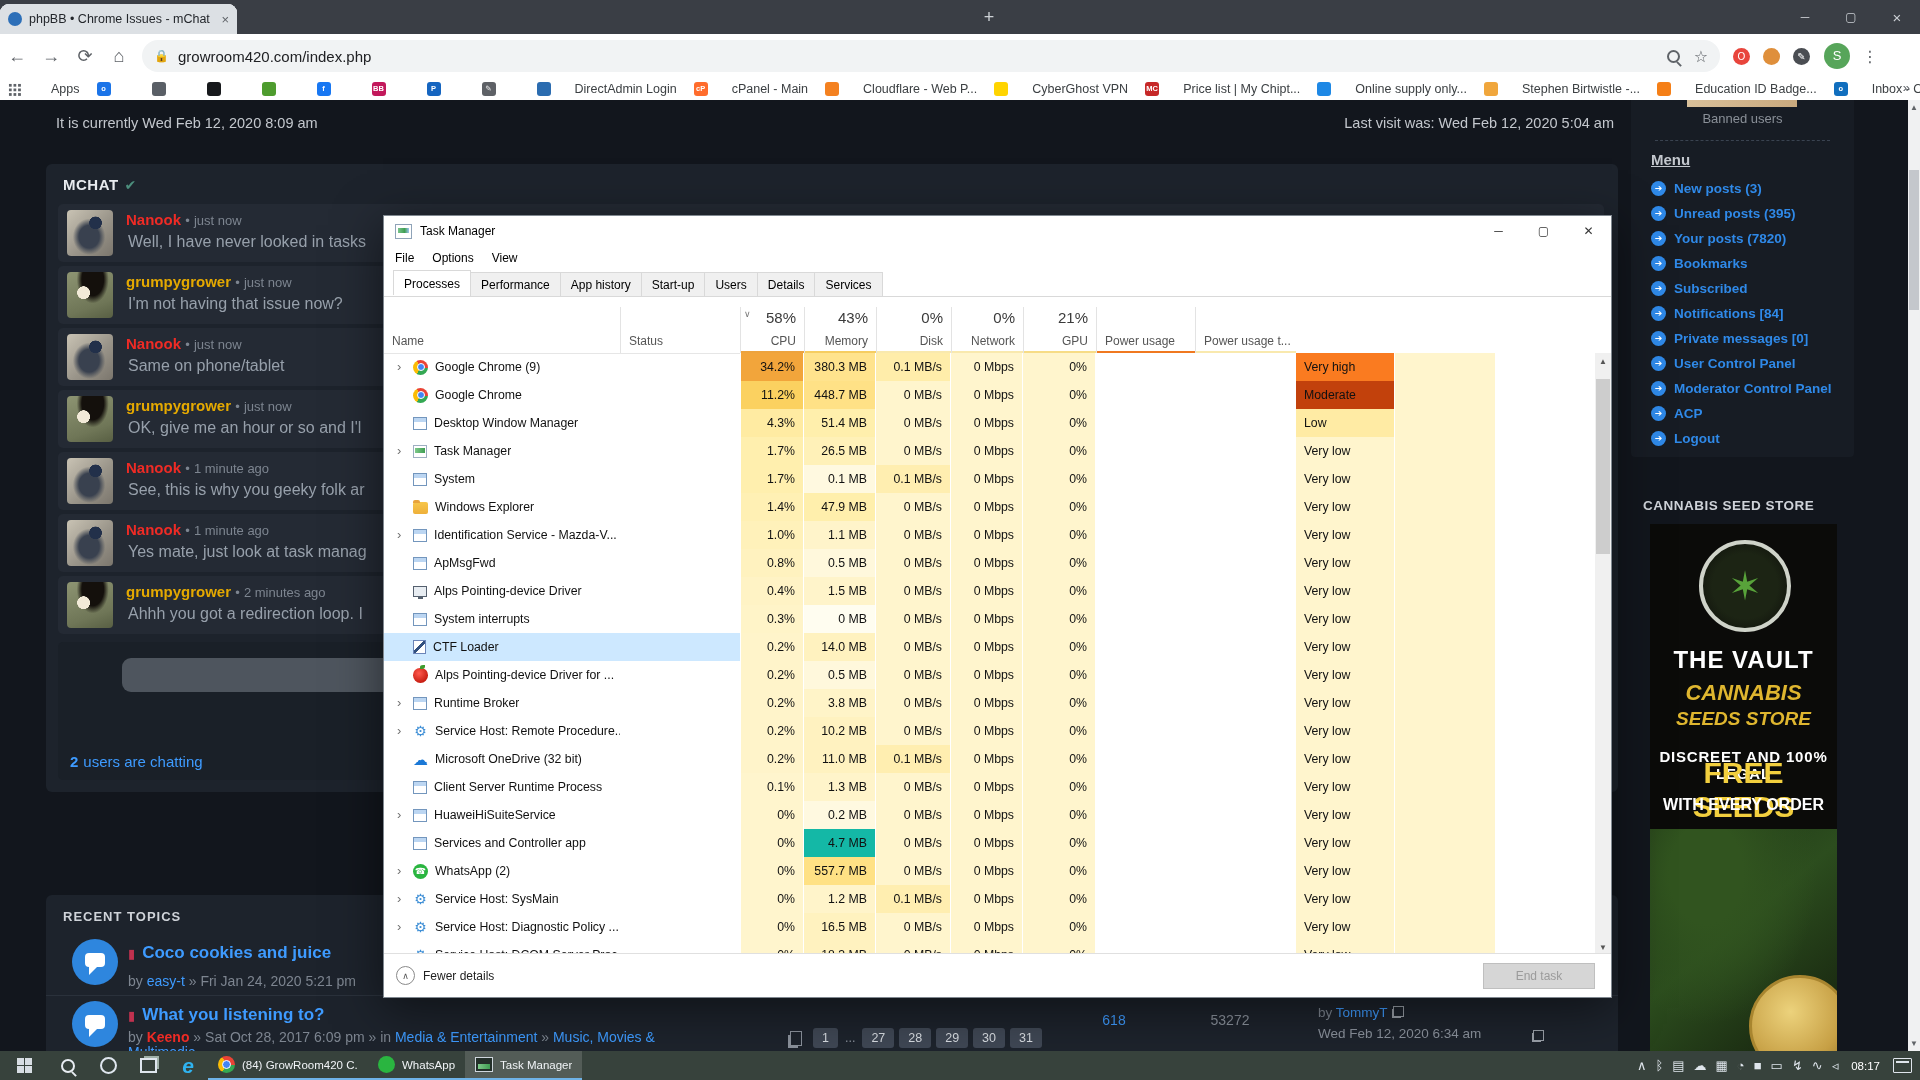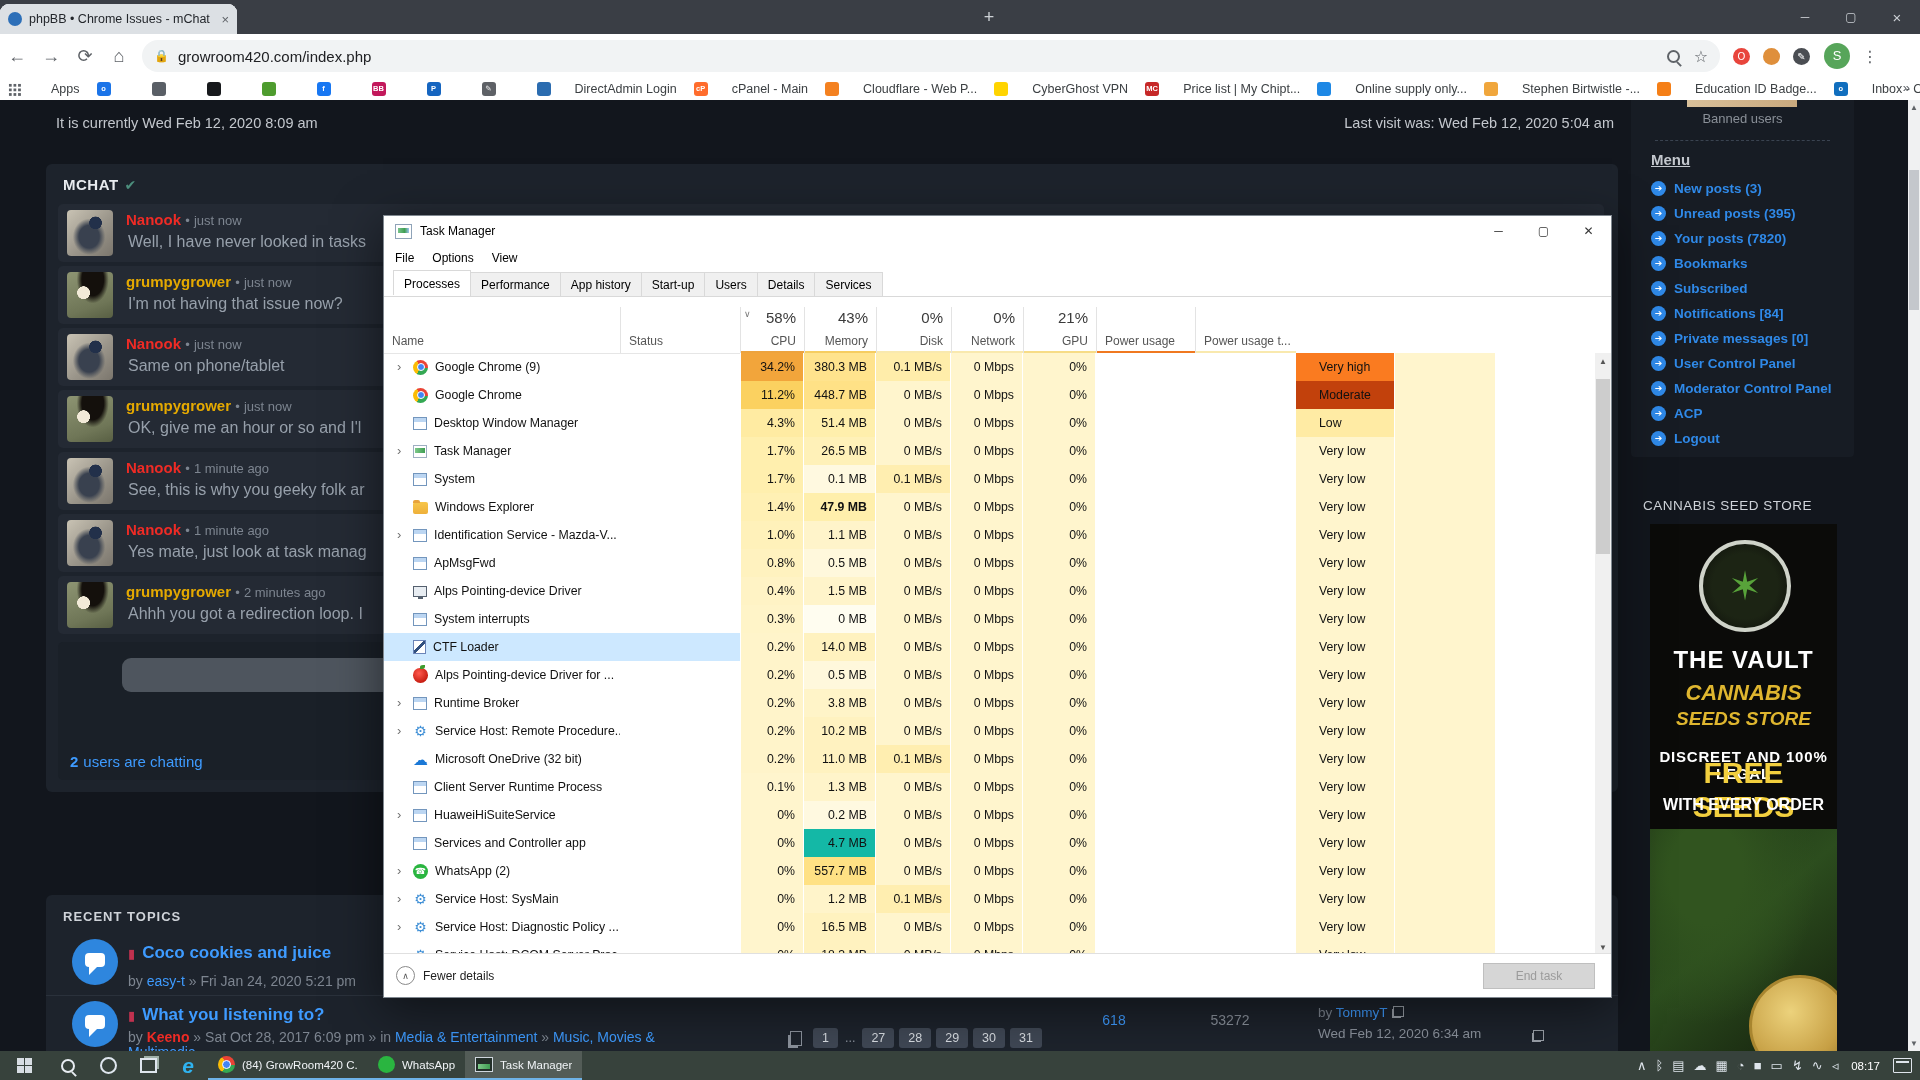--- a/index.html
+++ b/index.html
@@ -83,21 +83,21 @@
   
   #sidebar{position:absolute;left:1631px;top:-15px;width:223px;height:372px;background:#171c24;border-radius:4px}
   #banned-img{position:absolute;left:56px;top:0;width:110px;height:22px;background:linear-gradient(90deg,#d9c09a,#c9a97e)}
   #banned-cap{position:absolute;left:0;top:26px;width:100%;text-align:center;color:#8a9098;font-size:13px}
   #sb-dash{position:absolute;left:24px;right:24px;top:55px;border-top:1px dashed #3a4350}
   #menu-title{position:absolute;left:20px;top:66px;color:#c3c7cd;font-weight:bold;font-size:15px;text-decoration:underline}
   #menu-items{position:absolute;left:20px;top:96px}
   .mitem{display:flex;align-items:center;margin-bottom:10px}
   .mico{width:15px;height:15px;border-radius:50%;background:#2f89e8;color:#fff;font-size:9px;line-height:15px;text-align:center;flex:none;margin-right:8px}
   .mlabel{color:#2f89e8;font-weight:bold;font-size:13.5px;white-space:nowrap}
-  #seed-title{position:absolute;left:1643px;top:398px;color:#cfd3d9;font-weight:normal;font-size:13.5px;letter-spacing:.5px}
+  #seed-title{position:absolute;left:1643px;top:398px;color:#cfd3d9;font-weight:bold;font-size:13.5px;letter-spacing:.5px}
   #ad{position:absolute;left:1650px;top:424px;width:187px;height:527px;background:#0b0b09;overflow:hidden;text-align:center}
   #ad-logo{position:absolute;left:49px;top:16px;width:84px;height:84px;border-radius:50%;border:4px solid #cfd3c9;
     background:radial-gradient(circle,#1c2414 55%,#0b0b09);color:#58a33a;font-size:40px;line-height:84px}
   .ad-l1{position:absolute;left:0;width:100%;top:122px;color:#fff;font-weight:bold;font-size:24px;letter-spacing:1px}
   .ad-l2{position:absolute;left:0;width:100%;top:156px;color:#dfb62f;font-style:italic;font-weight:bold;font-size:22px}
   .ad-l2b{position:absolute;left:0;width:100%;top:184px;color:#dfb62f;font-style:italic;font-weight:bold;font-size:19px}
   .ad-l3{position:absolute;left:0;width:100%;top:224px;color:#fff;font-weight:bold;font-size:15px;letter-spacing:.8px}
   .ad-l4{position:absolute;left:0;width:100%;top:232px;color:#f2cf3e;font-weight:bold;font-size:30px}
   .ad-l5{position:absolute;left:0;width:100%;top:272px;color:#fff;font-weight:bold;font-size:16px}
   #ad-photo{position:absolute;left:0;top:305px;width:187px;height:222px;
@@ -136,21 +136,21 @@
   .tm-row{display:flex;height:28px;line-height:28px;font-size:12.3px;color:#111}
   .tm-row.sel .c-name,.tm-row.sel .c-status{background:#cde8ff}
   .c-name{width:236px;box-sizing:border-box;padding-left:13px;display:flex;align-items:center;white-space:nowrap;overflow:hidden}
   .chev{width:16px;color:#707070;font-size:13px;flex:none}
   .picon{width:15px;height:15px;flex:none;margin-right:7px;position:relative;display:inline-block;text-align:center;line-height:15px;font-size:11px}
   .pname{overflow:hidden;white-space:nowrap}
   .c-status{width:120px}
   .c-heat{box-sizing:border-box;text-align:right;padding-right:8px;border-right:1px solid #fff;background:#fff5cd}
   .c-cpu{width:64px;border-left:1px solid #fff}.c-mem{width:72px}.c-disk{width:75px}.c-net{width:72px}.c-gpu{width:73px}
   .c-engine{width:200px;background:#fff}
-  .c-power{width:99px;text-align:left;padding-left:23px;padding-right:0}
+  .c-power{width:99px;text-align:left;padding-left:8px;padding-right:0}
   .c-trend{width:101px}
   .pi-chrome{border-radius:50%;background:conic-gradient(from -30deg,#ea4335 0 120deg,#34a853 0 240deg,#fbbc05 0 360deg)}
   .pi-chrome::after{content:"";position:absolute;inset:3.5px;background:#4285f4;border:1.5px solid #fff;border-radius:50%}
   .pi-win{width:14px;height:13px;margin-top:1px;background:linear-gradient(180deg,#bcd6f2 0 4px,#fff 4px);border:1px solid #7396bd;box-sizing:border-box}
   .pi-tm{width:14px;height:13px;margin-top:1px;border:1px solid #9eafc2;background:#fff;box-sizing:border-box}
   .pi-tm::after{content:"";position:absolute;left:1px;right:1px;top:2px;height:5px;background:linear-gradient(90deg,#7ec98a,#3f9e52)}
   .pi-folder{width:15px;height:12px;margin-top:2px;background:linear-gradient(180deg,#f7c64a,#eeb03a);border-radius:2px}
   .pi-folder::before{content:"";position:absolute;left:0;top:-2px;width:7px;height:3px;background:#e8a33b;border-radius:2px 2px 0 0}
   .pi-monitor{width:14px;height:11px;margin-top:1px;border:1px solid #55606e;background:#e8edf2;box-sizing:border-box}
   .pi-monitor::after{content:"";position:absolute;left:4px;bottom:-3px;width:5px;height:2px;background:#55606e}
@@ -665,21 +665,21 @@
         <div class="c-heat c-trend"></div>
       </div>
       <div class="tm-row">
         <div class="c-name">
           <span class="chev"></span>
           <span class="picon pi-folder"></span>
           <span class="pname">Windows Explorer</span>
         </div>
         <div class="c-status"></div>
         <div class="c-heat c-cpu" style="background: rgb(255, 240, 180);">1.4%</div>
-        <div class="c-heat c-mem" style="background: rgb(255, 239, 172); font-weight: bold;">47.9 MB</div>
+        <div class="c-heat c-mem" style="background: rgb(255, 239, 172);">47.9 MB</div>
         <div class="c-heat c-disk" style="background: rgb(255, 245, 205);">0 MB/s</div>
         <div class="c-heat c-net">0 Mbps</div>
         <div class="c-heat c-gpu">0%</div>
         <div class="c-engine"></div>
         <div class="c-heat c-power" style="background: rgb(255, 245, 205);">Very low</div>
         <div class="c-heat c-trend"></div>
       </div>
       <div class="tm-row">
         <div class="c-name">
           <span class="chev">›</span>

